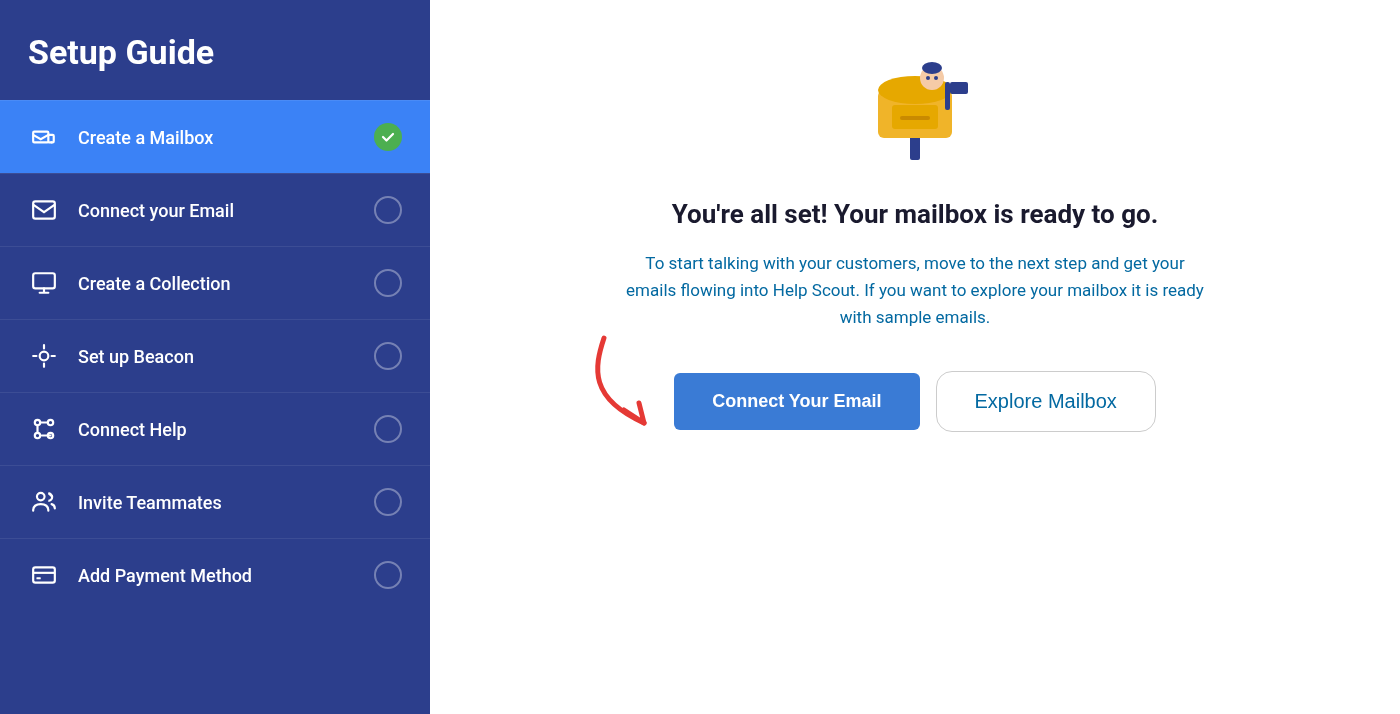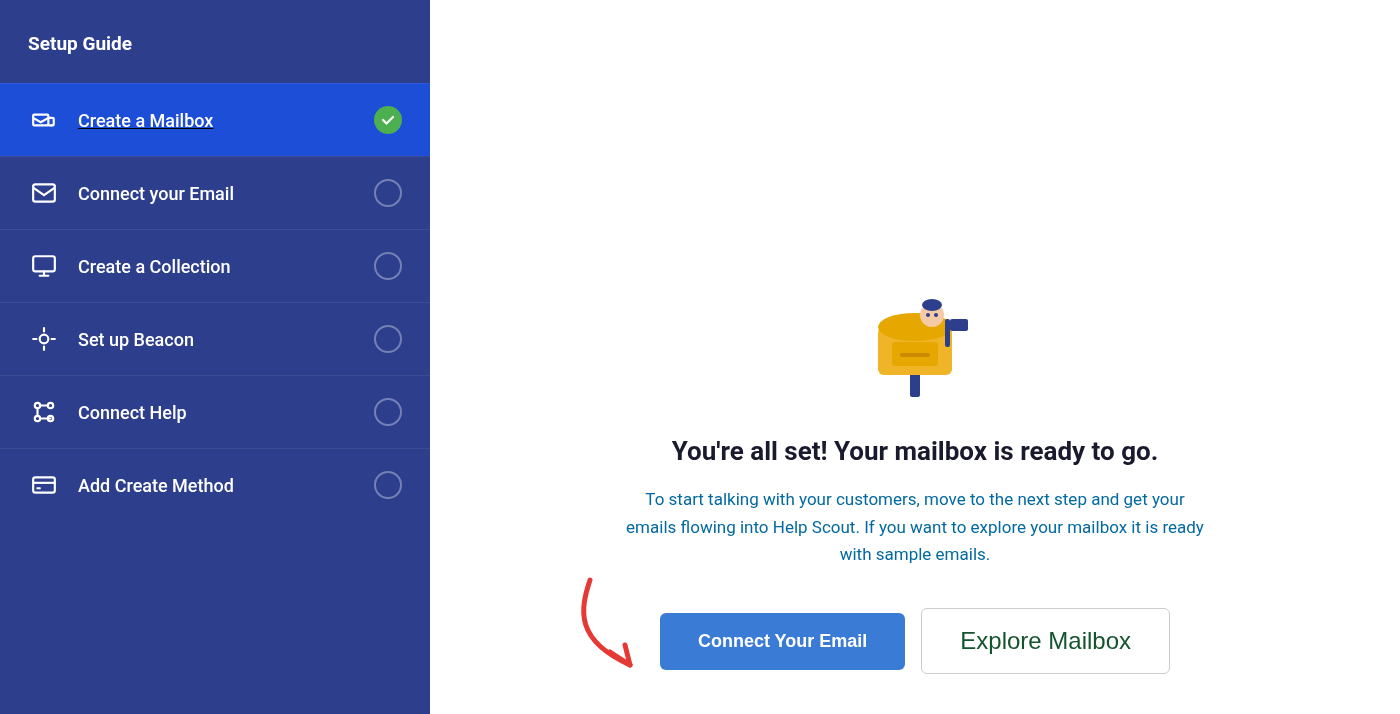--- a/index.html
+++ b/index.html
@@ -18,37 +18,36 @@
       min-width: 430px;
       background: #2c3e8c;
       display: flex;
       flex-direction: column;
       padding: 0;
       height: 714px;
     }
 
     .sidebar-title {
       color: #fff;
-      font-size: 19px;
+      font-size: 34px;
       font-weight: 700;
       padding: 32px 28px 28px 28px;
     }
 
     .sidebar-item {
       display: flex;
       align-items: center;
       padding: 20px 28px;
       cursor: pointer;
       position: relative;
       border-top: 1px solid rgba(255,255,255,0.08);
     }
 
     .sidebar-item.active {
-      background: #1d4ed8;
-      text-decoration: underline;
+      background: #3b82f6;
     }
 
     .sidebar-item .item-icon {
       width: 32px;
       height: 32px;
       display: flex;
       align-items: center;
       justify-content: center;
       margin-right: 18px;
       flex-shrink: 0;
@@ -77,21 +76,21 @@
 
     .check-empty {
       border: 2px solid rgba(255,255,255,0.35);
       background: transparent;
     }
 
     
     .main-content {
       flex: 1;
       display: flex;
-      align-items: flex-end;
+      align-items: flex-start;
       justify-content: center;
       background: #fff;
       padding: 40px;
     }
 
     .content-card {
       max-width: 700px;
       width: 100%;
       display: flex;
       flex-direction: column;
@@ -137,25 +136,25 @@
       border-radius: 6px;
       padding: 18px 38px;
       font-size: 18px;
       font-weight: 600;
       cursor: pointer;
       min-width: 240px;
     }
 
     .btn-secondary {
       background: #fff;
-      color: #14532d;
+      color: #0369a1;
       border: 1.5px solid #ccc;
-      border-radius: 6px;
+      border-radius: 16px;
       padding: 18px 38px;
-      font-size: 24px;
+      font-size: 20px;
       font-weight: 500;
       cursor: pointer;
       min-width: 200px;
     }
 
     
     .arrow-container {
       position: absolute;
       left: -90px;
       bottom: -10px;
@@ -231,30 +230,43 @@
         <circle cx="18" cy="6" r="2.5" stroke="white" stroke-width="2"></circle>
         <circle cx="6" cy="18" r="2.5" stroke="white" stroke-width="2"></circle>
         <path d="M8.5 6h7M6 8.5v7M10 18h8" stroke="white" stroke-width="2" stroke-linecap="round"></path>
         <circle cx="18" cy="18" r="2.5" stroke="white" stroke-width="2"></circle>
       </svg>
     </div>
     <span class="item-label">Connect Help</span>
     <div class="item-check check-empty"></div>
   </div>
 
+  <div class="sidebar-item">
+    <div class="item-icon">
+      <svg class="icon-svg" viewBox="0 0 24 24" fill="none">
+        <circle cx="9" cy="7" r="3.5" stroke="white" stroke-width="2"></circle>
+        <path d="M2 20c0-4 3-6 7-6s7 2 7 6" stroke="white" stroke-width="2" stroke-linecap="round"></path>
+        <path d="M16 11a3.5 3.5 0 1 0 0-7" stroke="white" stroke-width="2"></path>
+        <path d="M19 14c2 .5 3 2 3 4" stroke="white" stroke-width="2" stroke-linecap="round"></path>
+        <line x1="17" y1="4.5" x2="19.5" y2="7" stroke="white" stroke-width="2" stroke-linecap="round"></line>
+      </svg>
+    </div>
+    <span class="item-label">Invite Teammates</span>
+    <div class="item-check check-empty"></div>
+  </div>
 
   <div class="sidebar-item">
     <div class="item-icon">
       <svg class="icon-svg" viewBox="0 0 24 24" fill="none">
         <rect x="2" y="5" width="20" height="14" rx="2" stroke="white" stroke-width="2"></rect>
         <path d="M2 10h20" stroke="white" stroke-width="2"></path>
         <rect x="5" y="14" width="4" height="2" rx="0.5" fill="white"></rect>
       </svg>
     </div>
-    <span class="item-label">Add Create Method</span>
+    <span class="item-label">Add Payment Method</span>
     <div class="item-check check-empty"></div>
   </div>
 </div>
 
 <div class="main-content">
   <div class="content-card">
 
     <div class="mailbox-illustration">
       <svg width="130" height="130" viewBox="0 0 130 130" fill="none" xmlns="http://www.w3.org/2000/svg">
 

